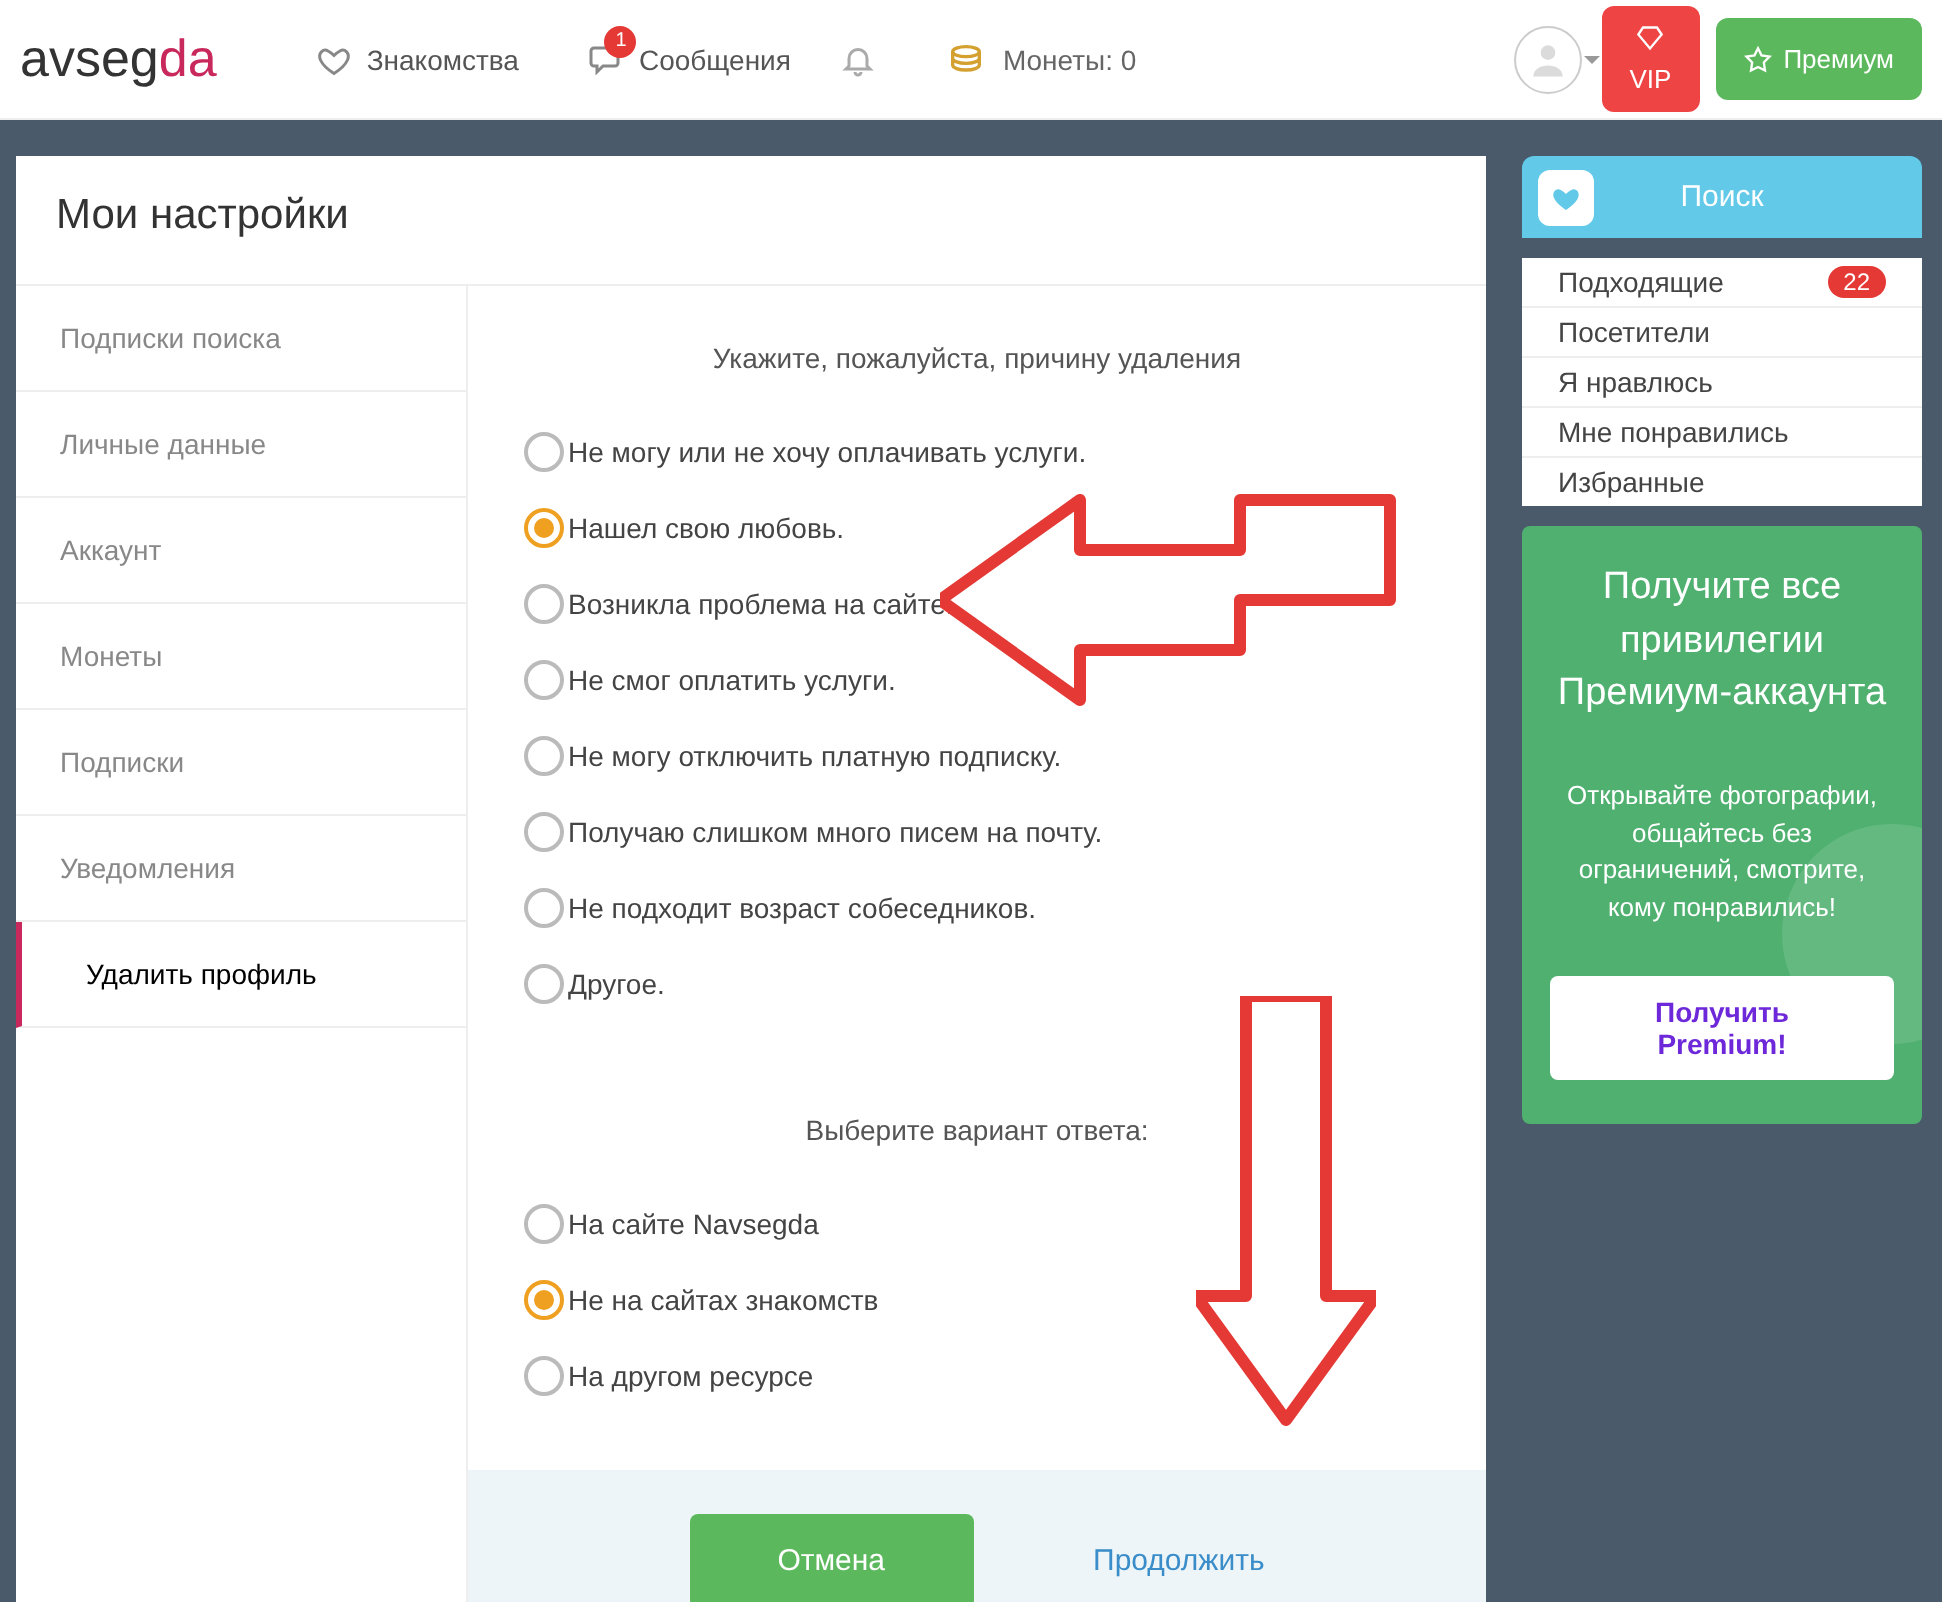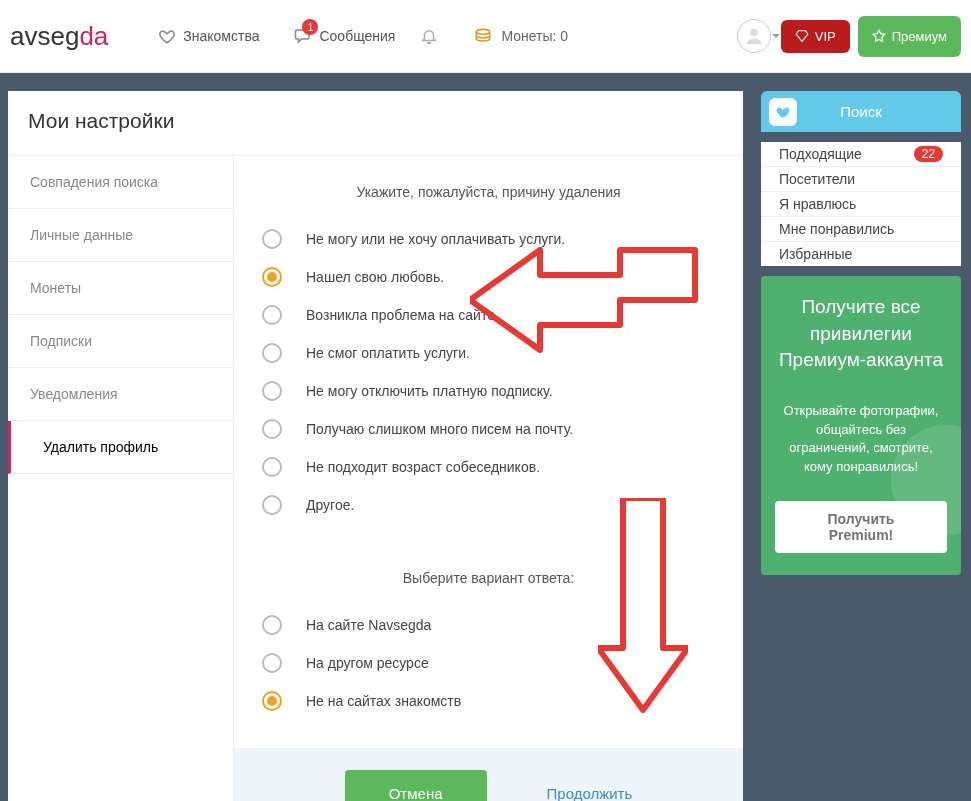--- a/index.html
+++ b/index.html
@@ -1,59 +1,59 @@
 <!DOCTYPE html>
 <html><head>
 <meta charset="utf-8">
 <style>
 * { box-sizing: border-box; margin: 0; padding: 0; }
 body { font-family: Arial, sans-serif; font-size: 14px; color: #444; background: #4a5a6a; width: 971px; height: 801px; overflow: hidden; position: relative; }
-.header { background: #fff; height: 73px; display: flex; align-items: center; padding: 0 10px; border-bottom: 1px solid #eee; }
+.header { background: #fff; height: 60px; display: flex; align-items: center; padding: 0 10px; border-bottom: 1px solid #eee; }
 .logo { font-size: 26px; font-weight: 400; color: #333; }
 .logo .accent { color: #c8285c; }
 .nav-items { display: flex; margin-left: 50px; gap: 35px; align-items: center; flex: 1; }
 .nav-item { display: flex; align-items: center; gap: 7px; color: #555; cursor: pointer; position: relative; }
 .nav-item svg { width: 18px; height: 18px; }
 .nav-badge { position: absolute; top: -8px; left: 8px; background: #e53935; color: #fff; border-radius: 50%; width: 16px; height: 16px; font-size: 10px; display: flex; align-items: center; justify-content: center; }
 .bell-item { margin-left: -10px; }
 .coins { display: flex; align-items: center; gap: 8px; color: #666; }
 .avatar-circle { width: 34px; height: 34px; border: 1px solid #ccc; border-radius: 50%; margin: 0 10px; display: flex; align-items: center; justify-content: center; position: relative; }
 .avatar-circle::after { content: ''; position: absolute; right: -10px; top: 14px; border: 4px solid transparent; border-top-color: #999; }
 .avatar-svg { width: 22px; height: 22px; opacity: 0.35; }
-.vip-btn { background: #b91c1c; color: #fff; border: none; border-radius: 6px; padding: 9px 14px; display: flex; align-items: center; gap: 6px; cursor: pointer; font-size: 13px; }
+.vip-btn { background: #ef4444; color: #fff; border: none; border-radius: 6px; padding: 9px 14px; display: flex; align-items: center; gap: 6px; cursor: pointer; font-size: 13px; flex-direction: column; }
 .premium-btn { background: #5cb85c; color: #fff; border: none; border-radius: 6px; padding: 13px 14px; display: flex; align-items: center; gap: 6px; cursor: pointer; font-size: 13px; margin-left: 8px; }
 .main-wrap { display: flex; padding: 18px 0 0 8px; gap: 18px; }
 .content-panel { background: #fff; width: 735px; }
 .page-title { font-size: 21px; color: #333; padding: 18px 20px 22px; font-weight: 400; }
 .settings-body { display: flex; }
 .sidebar { width: 225px; border-top: 1px solid #eee; }
 .sidebar-item { padding: 18px 22px; color: #888; border-bottom: 1px solid #eee; cursor: pointer; font-size: 14px; }
 .sidebar-item.active { color: #000000; border-left: 3px solid #c8285c; padding-left: 32px; }
 .form-area { flex: 1; border-left: 1px solid #eee; border-top: 1px solid #eee; padding: 0; }
 .section-heading { text-align: center; padding: 28px 0 20px; color: #555; font-size: 14px; }
 .radio-list { padding: 0 28px 18px; }
-.radio-row { display: flex; align-items: center; gap: 24px; padding: 9px 0; cursor: pointer; }
+.radio-row { display: flex; align-items: center; gap: 2px; padding: 9px 0; cursor: pointer; }
 .radio-circle { width: 20px; height: 20px; border: 2px solid #bbb; border-radius: 50%; display: flex; align-items: center; justify-content: center; flex-shrink: 0; }
 .radio-circle.selected { border-color: #f0a020; }
 .radio-circle.selected::after { content: ''; width: 10px; height: 10px; background: #f0a020; border-radius: 50%; }
 .radio-label { color: #444; font-size: 14px; }
 .footer-actions { background: #edf5f9; display: flex; justify-content: center; gap: 60px; padding: 22px 0; margin-top: 10px; }
 .cancel-btn { background: #5cb85c; color: #fff; border: none; border-radius: 4px; padding: 15px 44px; font-size: 15px; cursor: pointer; }
 .continue-btn { background: transparent; border: none; color: #3a8dc8; font-size: 15px; cursor: pointer; }
 .right-panel { width: 200px; display: flex; flex-direction: column; gap: 10px; }
 .search-tab { background: #62c9e8; color: #fff; text-align: center; padding: 12px 0; border-radius: 6px 6px 0 0; position: relative; cursor: pointer; font-size: 15px; }
 .search-tab-icon { position: absolute; left: 8px; top: 7px; background: #fff; border-radius: 6px; width: 28px; height: 28px; display: flex; align-items: center; justify-content: center; }
 .right-list { background: #fff; }
 .right-item { padding: 4px 18px; border-bottom: 1px solid #eee; display: flex; justify-content: space-between; align-items: center; cursor: pointer; font-size: 14px; color: #444; }
 .right-item:last-child { border-bottom: none; }
 .right-badge { background: #e53935; color: #fff; border-radius: 10px; padding: 1px 8px; font-size: 12px; min-width: 22px; text-align: center; }
 .promo-card { background: #4fb070; color: #fff; text-align: center; padding: 18px 14px 22px; border-radius: 4px; position: relative; overflow: hidden; }
 .promo-title { font-size: 19px; line-height: 1.4; margin-bottom: 28px; }
 .promo-text { font-size: 13px; line-height: 1.45; margin-bottom: 24px; }
-.promo-btn { background: #fff; color: #737373; border: none; border-radius: 4px; padding: 10px 36px; font-size: 14px; cursor: pointer; font-weight: bold; }
+.promo-btn { background: #fff; color: #6d28d9; border: none; border-radius: 4px; padding: 10px 36px; font-size: 14px; cursor: pointer; font-weight: bold; }
 .promo-circle { position: absolute; width: 110px; height: 110px; background: rgba(255,255,255,0.12); border-radius: 50%; right: -40px; bottom: 40px; }
 .annotation { position: absolute; pointer-events: none; }
 .arrow-left { left: 470px; top: 240px; width: 230px; height: 120px; }
 .arrow-down { left: 598px; top: 498px; width: 90px; height: 215px; }
 </style>
 </head>
 <body>
 
 <header class="header">
   <div class="logo">
@@ -104,22 +104,23 @@
       </svg>
     <span>Премиум</span>
   </button>
 </header>
 
 <div class="main-wrap">
   <div class="content-panel">
     <h1 class="page-title">Мои настройки</h1>
     <div class="settings-body">
       <div class="sidebar">
-        <div class="sidebar-item">Совпадения поиска</div>
+        <div class="sidebar-item">Подписки поиска</div>
         <div class="sidebar-item">Личные данные</div>
+        <div class="sidebar-item">Аккаунт</div>
         <div class="sidebar-item">Монеты</div>
         <div class="sidebar-item">Подписки</div>
         <div class="sidebar-item">Уведомления</div>
         <div class="sidebar-item active">Удалить профиль</div>
       </div>
       <div class="form-area">
         <div class="section-heading">Укажите, пожалуйста, причину удаления</div>
         <div class="radio-list">
           <div class="radio-row">
               <div class="radio-circle"></div>
@@ -154,26 +155,26 @@
               <span class="radio-label">Другое.</span>
             </div>
         </div>
         <div class="section-heading">Выберите вариант ответа:</div>
         <div class="radio-list">
           <div class="radio-row">
               <div class="radio-circle"></div>
               <span class="radio-label">На сайте Navsegda</span>
             </div>
           <div class="radio-row">
-              <div class="radio-circle"></div>
-              <span class="radio-label">На другом ресурсе</span>
-            </div>
-          <div class="radio-row">
               <div class="radio-circle selected"></div>
               <span class="radio-label">Не на сайтах знакомств</span>
+            </div>
+          <div class="radio-row">
+              <div class="radio-circle"></div>
+              <span class="radio-label">На другом ресурсе</span>
             </div>
         </div>
         <div class="footer-actions">
           <button class="cancel-btn">Отмена</button>
           <button class="continue-btn">Продолжить</button>
         </div>
       </div>
     </div>
   </div>
 

